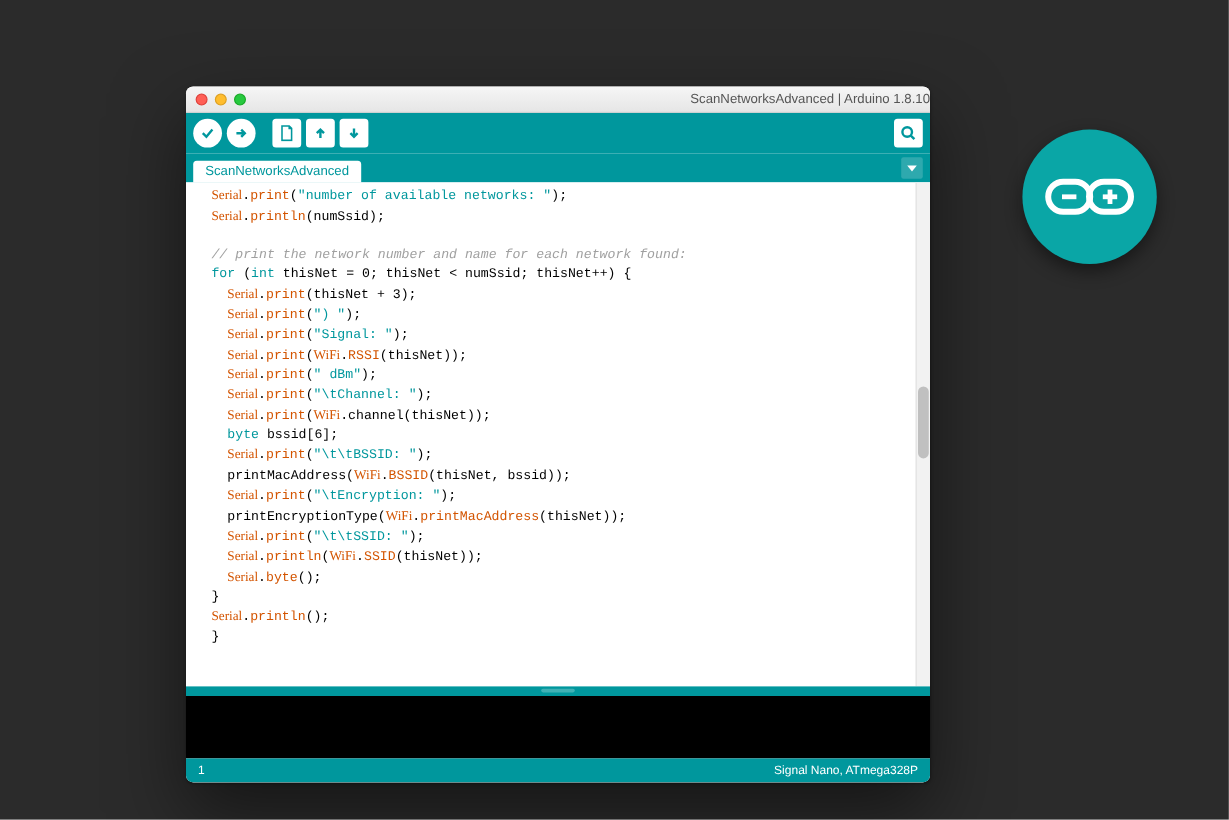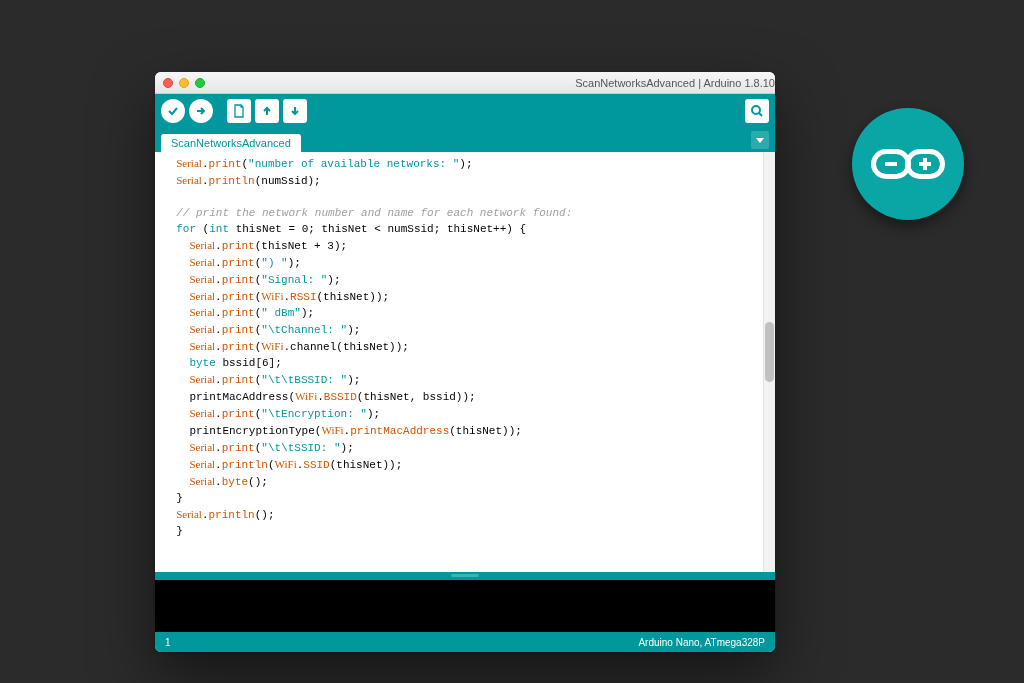--- a/index.html
+++ b/index.html
@@ -310,16 +310,16 @@
     </div>
   </div>
 
   <div class="editor-resize"></div>
 
   <div class="console"></div>
 
   <div class="statusbar">
     <span>1</span>
     <span class="sp"></span>
-    <span>Arduino Nano, ATmega328P</span>
+    <span>Signal Nano, ATmega328P</span>
   </div>
 
 </div>
 
 </body></html>

